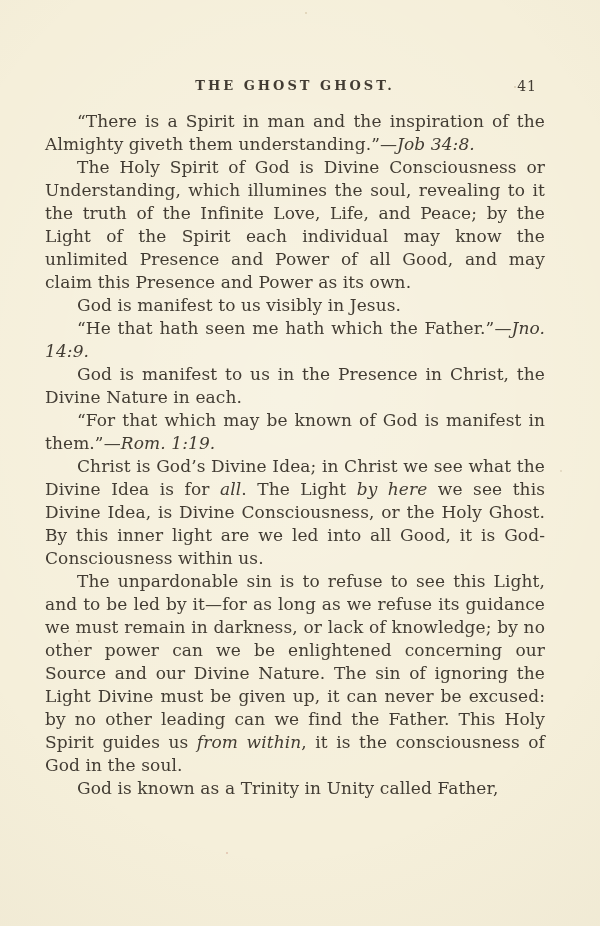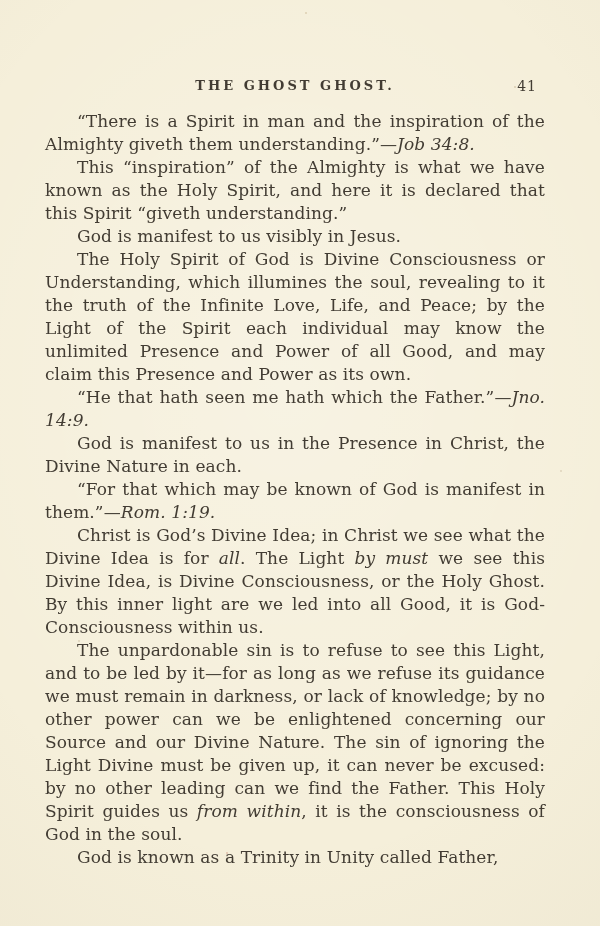--- a/index.html
+++ b/index.html
@@ -91,23 +91,22 @@
 <div class="page">
   <div class="specks"></div>
 
   <div class="running-header">
     <span class="title">THE GHOST GHOST.</span>
     <span class="folio">41</span>
   </div>
 
   <div class="page-body">
       <p><span>“There is a Spirit in man and the inspiration of the Almighty giveth them understanding.”—</span><span class="it">Job 34:8.</span></p>
-      <p><span>This “inspiration” of the Almighty is what we have known as the Holy Spirit, and here it is declared that this Spirit “giveth understanding.”</span></p>
+      <p><span>The Holy Spirit of God is Divine Consciousness or Understanding, which illumines the soul, revealing to it the truth of the Infinite Love, Life, and Peace; by the Light of the Spirit each individual may know the unlimited Presence and Power of all Good, and may claim this Presence and Power as its own.</span></p>
       <p><span>God is manifest to us visibly in Jesus.</span></p>
-      <p><span>The Holy Spirit of God is Divine Consciousness or Understanding, which illumines the soul, revealing to it the truth of the Infinite Love, Life, and Peace; by the Light of the Spirit each individual may know the unlimited Presence and Power of all Good, and may claim this Presence and Power as its own.</span></p>
       <p><span>“He that hath seen me hath which the Father.”—</span><span class="it">Jno. 14:9.</span></p>
       <p><span>God is manifest to us in the Presence in Christ, the Divine Nature in each.</span></p>
       <p><span>“For that which may be known of God is manifest in them.”—</span><span class="it">Rom. 1:19.</span></p>
-      <p><span>Christ is God’s Divine Idea; in Christ we see what the Divine Idea is for </span><span class="it">all</span><span>.  The Light </span><span class="it">by must</span><span> we see this Divine Idea, is Divine Consciousness, or the Holy Ghost.  By this inner light are we led into all Good, it is God-Consciousness within us.</span></p>
+      <p><span>Christ is God’s Divine Idea; in Christ we see what the Divine Idea is for </span><span class="it">all</span><span>.  The Light </span><span class="it">by here</span><span> we see this Divine Idea, is Divine Consciousness, or the Holy Ghost.  By this inner light are we led into all Good, it is God-Consciousness within us.</span></p>
       <p><span>The unpardonable sin is to refuse to see this Light, and to be led by it—for as long as we refuse its guidance we must remain in darkness, or lack of knowledge; by no other power can we be enlightened concerning our Source and our Divine Nature.  The sin of ignoring the Light Divine must be given up, it can never be excused: by no other leading can we find the Father.  This Holy Spirit guides us </span><span class="it">from within</span><span>, it is the consciousness of God in the soul.</span></p>
       <p><span>God is known as a Trinity in Unity called Father,</span></p>
     </div>
 </div>
 
 </body></html>

